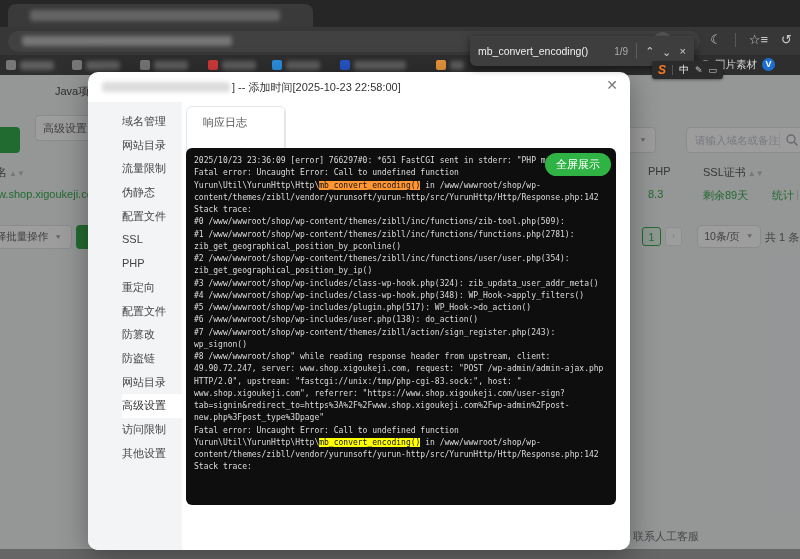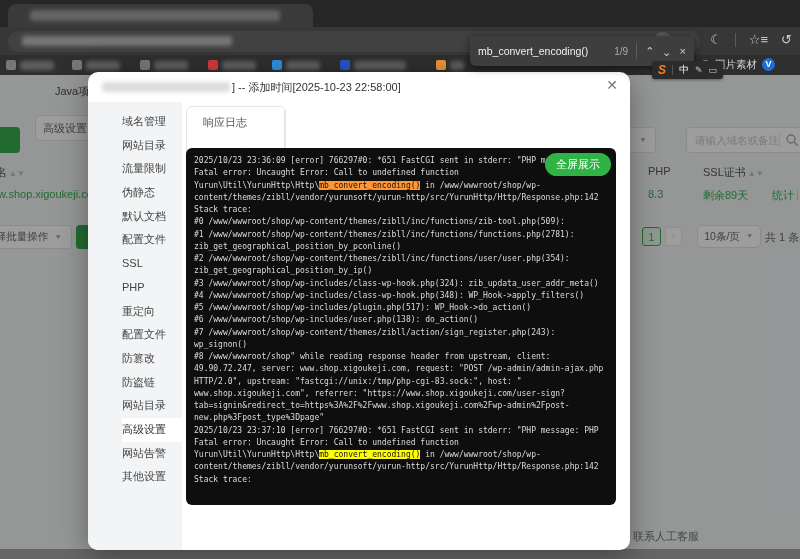--- a/index.html
+++ b/index.html
@@ -234,31 +234,30 @@
       <span class="smudge"></span>
       <span>] -- 添加时间[2025-10-23 22:58:00]</span>
       <span class="m-close">✕</span>
     </div>
     <div class="m-body">
       <div class="m-side">
           <div class="side-item">域名管理</div>
           <div class="side-item">网站目录</div>
           <div class="side-item">流量限制</div>
           <div class="side-item">伪静态</div>
-          <div class="side-item">默认文档</div>
           <div class="side-item">配置文件</div>
           <div class="side-item">SSL</div>
           <div class="side-item">PHP</div>
           <div class="side-item">重定向</div>
           <div class="side-item">配置文件</div>
           <div class="side-item">防篡改</div>
           <div class="side-item">防盗链</div>
           <div class="side-item">网站目录</div>
           <div class="side-item active">高级设置</div>
-          <div class="side-item">网站告警</div>
+          <div class="side-item">访问限制</div>
           <div class="side-item">其他设置</div>
         </div>
       <div class="m-content">
         <div class="tabgroup">
             <div class="m-tab">响应日志</div>
             <div class="m-tab active">错误日志</div>
             <div class="m-tab">日志安全分析</div>
           </div>
         <div class="logbox">
           <div>
@@ -277,21 +276,20 @@
               <div class="log-line">#5 /www/wwwroot/shop/wp-includes/plugin.php(517): WP_Hook-&gt;do_action()</div>
               <div class="log-line">#6 /www/wwwroot/shop/wp-includes/user.php(138): do_action()</div>
               <div class="log-line">#7 /www/wwwroot/shop/wp-content/themes/zibll/action/sign_register.php(243):</div>
               <div class="log-line">wp_signon()</div>
               <div class="log-line">#8 /www/wwwroot/shop" while reading response header from upstream, client:</div>
               <div class="log-line">49.90.72.247, server: www.shop.xigoukeji.com, request: "POST /wp-admin/admin-ajax.php</div>
               <div class="log-line">HTTP/2.0", upstream: "fastcgi://unix:/tmp/php-cgi-83.sock:", host: "</div>
               <div class="log-line">www.shop.xigoukeji.com", referrer: "https://www.shop.xigoukeji.com/user-sign?</div>
               <div class="log-line">tab=signin&amp;redirect_to=https%3A%2F%2Fwww.shop.xigoukeji.com%2Fwp-admin%2Fpost-</div>
               <div class="log-line">new.php%3Fpost_type%3Dpage"</div>
-              <div class="log-line">2025/10/23 23:37:10 [error] 766297#0: *651 FastCGI sent in stderr: "PHP message: PHP</div>
               <div class="log-line">Fatal error: Uncaught Error: Call to undefined function</div>
               <div class="log-line">Yurun\Util\YurunHttp\Http\<span class="hl-match">mb_convert_encoding()</span> in /www/wwwroot/shop/wp-</div>
               <div class="log-line">content/themes/zibll/vendor/yurunsoft/yurun-http/src/YurunHttp/Http/Response.php:142</div>
               <div class="log-line">Stack trace:</div>
             </div>
           <button class="fullscreen-btn">全屏展示</button>
         </div>
       </div>
     </div>
   </div>

